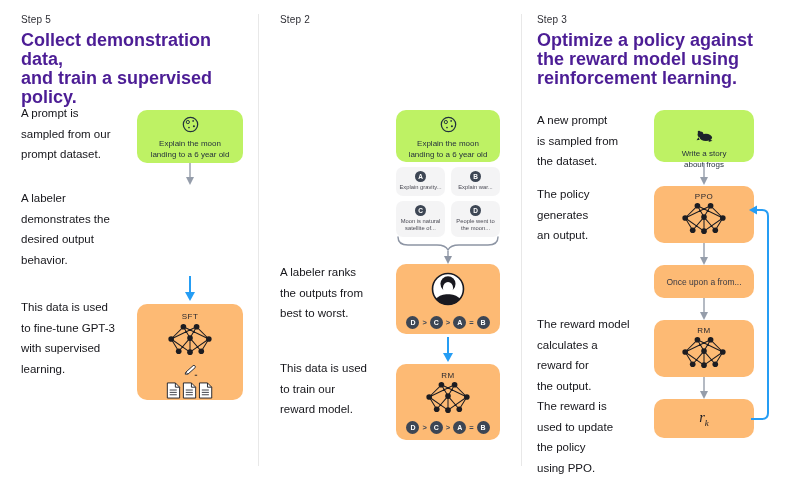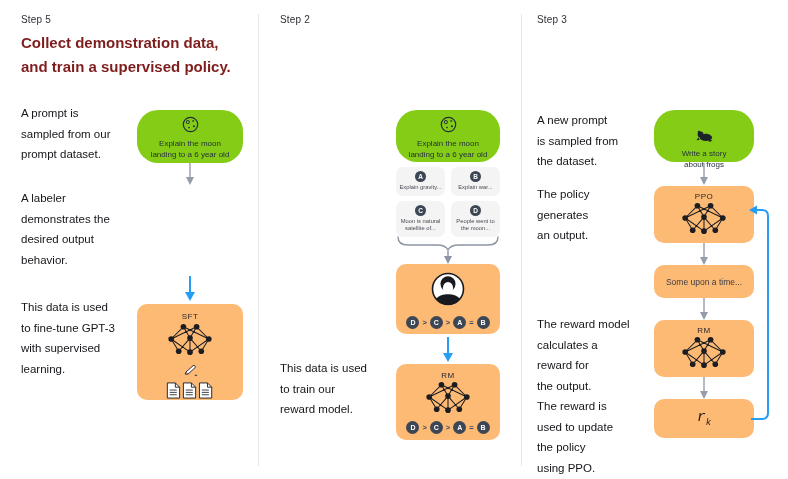--- a/index.html
+++ b/index.html
@@ -1,40 +1,40 @@
 <!DOCTYPE html>
 <html><head>
 <meta charset="utf-8">
 <style>
   html,body{margin:0;padding:0;background:#fff;}
   #canvas{position:relative;width:788px;height:479px;background:#ffffff;overflow:hidden;
           font-family:"Liberation Sans","DejaVu Sans",sans-serif;color:#1a1a1e;}
   .abs{position:absolute;}
   .vline{position:absolute;top:14px;height:452px;width:1px;background:#e8e8e8;}
   .step{font-size:10px;color:#2f2f36;letter-spacing:.2px;}
-  .heading{font-size:15px;font-weight:bold;line-height:24px;white-space:pre-line;color:#7f1d1d;}
+  .heading{font-size:18px;font-weight:bold;line-height:19px;white-space:pre-line;color:#4c1d95;}
   .bodytxt{font-size:11.5px;line-height:20.5px;white-space:pre-line;color:#15151a;}
   .card{position:absolute;border-radius:10px;display:flex;flex-direction:column;align-items:center;box-sizing:border-box;}
-  .blue{background:#84cc16;border-radius:21px;}
+  .blue{background:#bef264;}
   .gray{background:#fdba74;}
   .cap{font-size:8px;line-height:10.5px;text-align:center;white-space:pre-line;color:#26323c;}
   .gray .cap{color:#35353d;}
   .mlabel{font-size:8px;letter-spacing:.5px;color:#27272e;}
   .minigrid{position:absolute;display:grid;grid-template-columns:49px 49px;column-gap:6px;row-gap:5px;}
   .mini{background:#f4f4f5;border-radius:7px;display:flex;flex-direction:column;align-items:center;}
   .mini.short{height:29px;} .mini.tall{height:36px;}
   .mbadge{margin-top:4px;width:11px;height:11px;border-radius:50%;background:#3d4654;color:#fff;
           font-size:6.5px;font-weight:bold;line-height:11px;text-align:center;}
   .mcap{margin-top:2px;font-size:5.8px;line-height:6.8px;text-align:center;white-space:pre-line;color:#4b4b55;}
   .rank{display:flex;align-items:center;justify-content:center;gap:2px;}
   .rbadge{width:13px;height:13px;border-radius:50%;background:#3d4654;color:#fff;
           font-size:7px;font-weight:bold;line-height:13px;text-align:center;}
   .rsep{font-size:7.5px;font-weight:bold;color:#3d4654;margin:0 1px;}
   .oncetxt{font-size:8.5px;color:#3b3b44;}
-  .rk{font-family:Liberation Mono, monospace;font-style:italic;font-size:14.5px;color:#1c1c22;}
+  .rk{font-family:Liberation Serif, serif;font-style:italic;font-size:14.5px;color:#1c1c22;}
   .rk sub{font-size:9px;}
 </style>
 </head>
 <body>
 
 <div id="canvas">
   <div class="vline" style="left:258px"></div>
   <div class="vline" style="left:521px"></div>
 
   <div class="abs step" style="left:21px;top:14px">Step 5</div>
@@ -119,20 +119,23 @@
     <g stroke="#20222a" stroke-width="0.9">
       <path d="M3.5,8.5 h7.5 M3.5,11 h7.5 M3.5,13.5 h7.5"></path>
       <path d="M20.5,8.5 h7.5 M20.5,11 h7.5 M20.5,13.5 h7.5"></path>
       <path d="M37.5,8.5 h7.5 M37.5,11 h7.5 M37.5,13.5 h7.5"></path>
     </g>
   </svg>
 </span>
   </div>
 
   <div class="abs step" style="left:280px;top:14px">Step 2</div>
+  <div class="abs bodytxt" style="left:280px;top:262px">A labeler ranks
+the outputs from
+best to worst.</div>
   <div class="abs bodytxt" style="left:280px;top:358px">This data is used
 to train our
 reward model.</div>
 
   <div class="card blue" style="left:396px;top:110px;width:104px;height:52px;padding-top:6px">
     <span>
   <svg width="17" height="17" viewBox="0 0 18 18">
     <circle cx="9" cy="9" r="7.6" fill="none" stroke="#20303c" stroke-width="1.3"></circle>
     <circle cx="6.2" cy="6.4" r="1.7" fill="none" stroke="#20303c" stroke-width="1"></circle>
     <circle cx="11.8" cy="5.2" r="0.9" fill="#20303c"></circle>
@@ -222,20 +225,23 @@
         <span class="rsep">&gt;</span>
         <span class="rbadge">C</span>
         <span class="rsep">&gt;</span>
         <span class="rbadge">A</span>
         <span class="rsep">=</span>
         <span class="rbadge">B</span>
       </div>
   </div>
 
   <div class="abs step" style="left:537px;top:14px">Step 3</div>
+  <div class="abs heading" style="left:537px;top:31px;width:235px">Optimize a policy against
+the reward model using
+reinforcement learning.</div>
   <div class="abs bodytxt" style="left:537px;top:110px">A new prompt
 is sampled from
 the dataset.</div>
   <div class="abs bodytxt" style="left:537px;top:184px">The policy
 generates
 an output.</div>
   <div class="abs bodytxt" style="left:537px;top:314px">The reward model
 calculates a
 reward for
 the output.</div>
@@ -288,21 +294,21 @@
 </span>
   </div>
   <div class="abs" style="left:696px;top:243px">
   <svg width="16" height="23" viewBox="0 0 16 23">
     <line x1="8" y1="0" x2="8" y2="15" stroke="#959daa" stroke-width="1.4"></line>
     <polygon points="4,14 12,14 8,22" fill="#959daa"></polygon>
   </svg>
 </div>
 
   <div class="card gray" style="left:654px;top:265px;width:100px;height:33px;justify-content:center">
-    <span class="oncetxt">Some upon a time...</span>
+    <span class="oncetxt">Once upon a from...</span>
   </div>
   <div class="abs" style="left:696px;top:298px">
   <svg width="16" height="23" viewBox="0 0 16 23">
     <line x1="8" y1="0" x2="8" y2="15" stroke="#959daa" stroke-width="1.4"></line>
     <polygon points="4,14 12,14 8,22" fill="#959daa"></polygon>
   </svg>
 </div>
 
   <div class="card gray" style="left:654px;top:320px;width:100px;height:57px;padding-top:6px">
     <span class="mlabel">RM</span>

